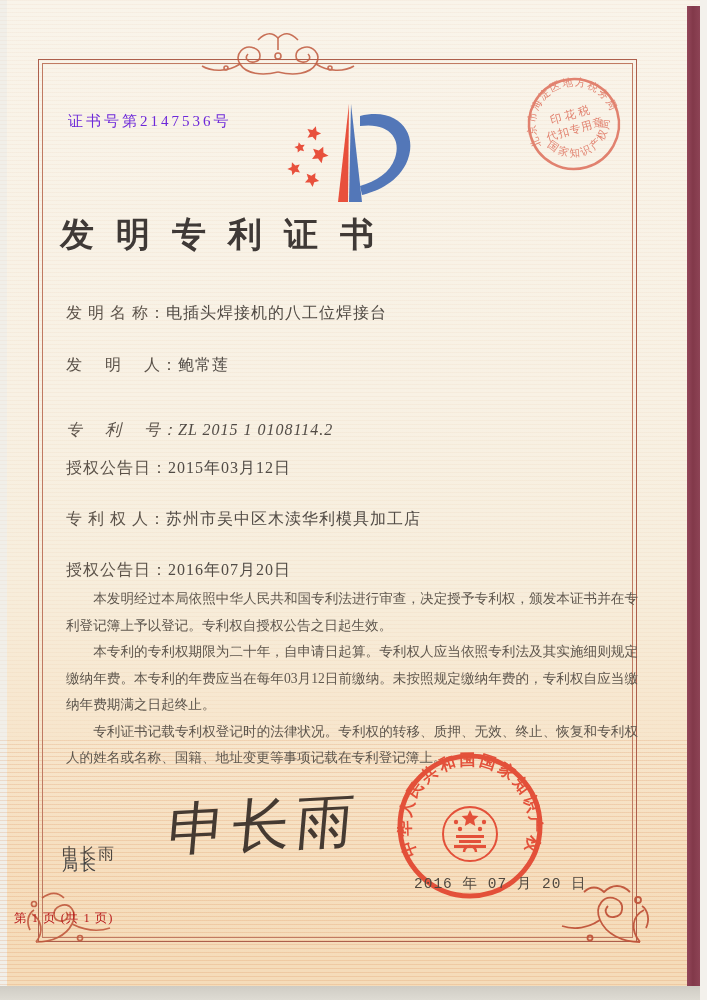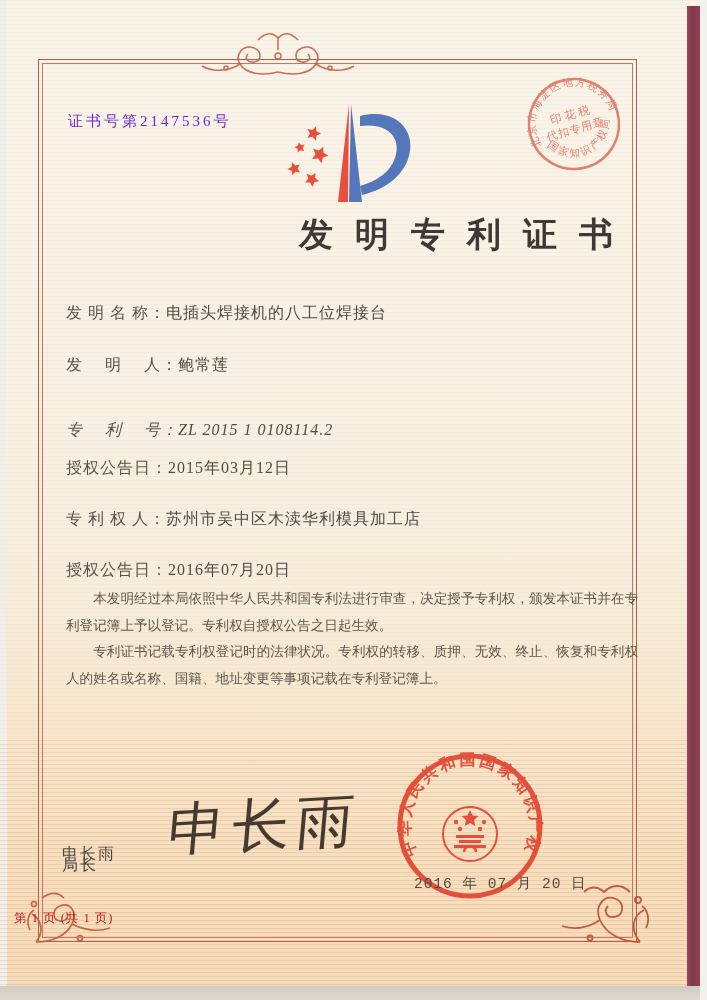--- a/index.html
+++ b/index.html
@@ -42,21 +42,21 @@
     border:1px solid #c07a62;
   }
   
   .cert-no{
     position:absolute;left:68px;top:112px;
     font-size:15px;letter-spacing:3px;color:#6d28d9;
   }
   .logo{position:absolute;left:276px;top:98px;}
   .title{
     position:absolute;left:38px;top:212px;width:597px;
-    text-align:right;font-size:34px;font-weight:bold;
+    text-align:left;font-size:34px;font-weight:bold;
     letter-spacing:22px;text-indent:22px;color:#3f3936;
   }
   
   .row{position:absolute;left:66px;width:560px;font-size:16px;color:#564f48;letter-spacing:1px;white-space:nowrap;}
   .row .lab{color:#5b5249;}
   .row .val{color:#514b45;}
   
   .body-text{
     position:absolute;left:66px;top:586px;width:572px;
     font-size:13.6px;line-height:1.95;color:#5e564d;
@@ -174,20 +174,21 @@
   </div>
   <div class="row" style="top:509px;">
     <span class="lab">专 利 权 人：</span><span class="val">苏州市吴中区木渎华利模具加工店</span>
   </div>
   <div class="row" style="top:560px;">
     <span class="lab">授权公告日：</span><span class="val">2016年07月20日</span>
   </div>
 
   <div class="body-text">
     <p>本发明经过本局依照中华人民共和国专利法进行审查，决定授予专利权，颁发本证书并在专利登记簿上予以登记。专利权自授权公告之日起生效。</p>
+    <p>本专利的专利权期限为二十年，自申请日起算。专利权人应当依照专利法及其实施细则规定缴纳年费。本专利的年费应当在每年03月12日前缴纳。未按照规定缴纳年费的，专利权自应当缴纳年费期满之日起终止。</p>
     <p>专利证书记载专利权登记时的法律状况。专利权的转移、质押、无效、终止、恢复和专利权人的姓名或名称、国籍、地址变更等事项记载在专利登记簿上。</p>
   </div>
 
   <div class="sign-title">局长</div>
   <div class="sign-name">申长雨</div>
   <div class="sign-script">申长雨</div>
 
   <svg class="seal-main" width="152" height="152" viewBox="0 0 152 152">
     <g opacity="0.92">
       <circle cx="76" cy="76" r="70" fill="none" stroke="#e2452f" stroke-width="5"></circle>

